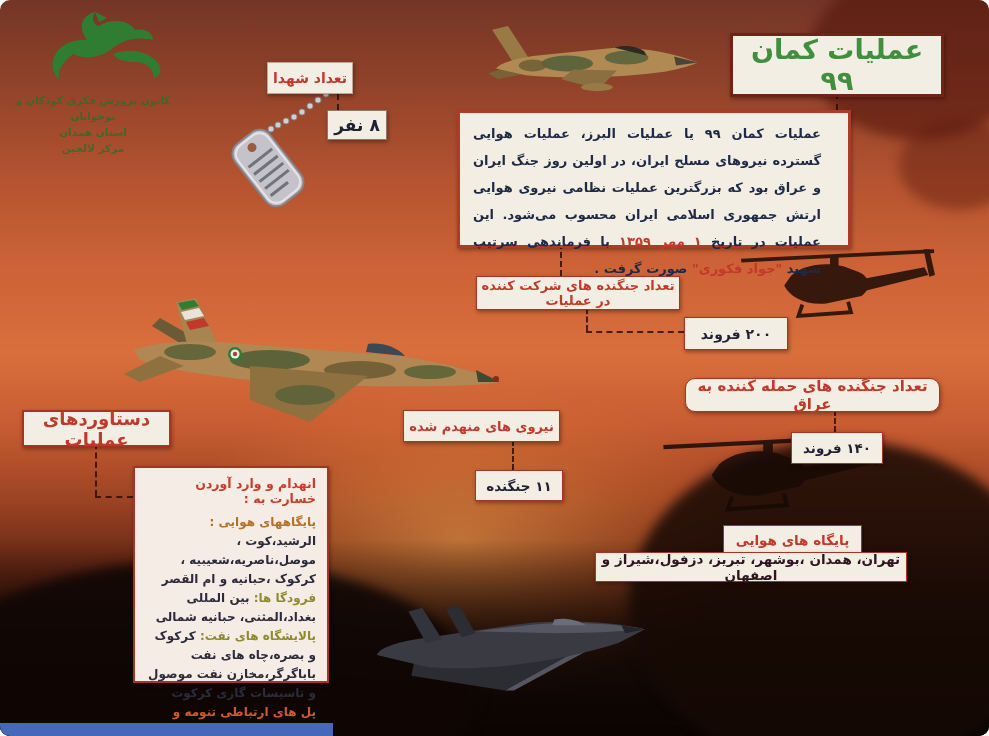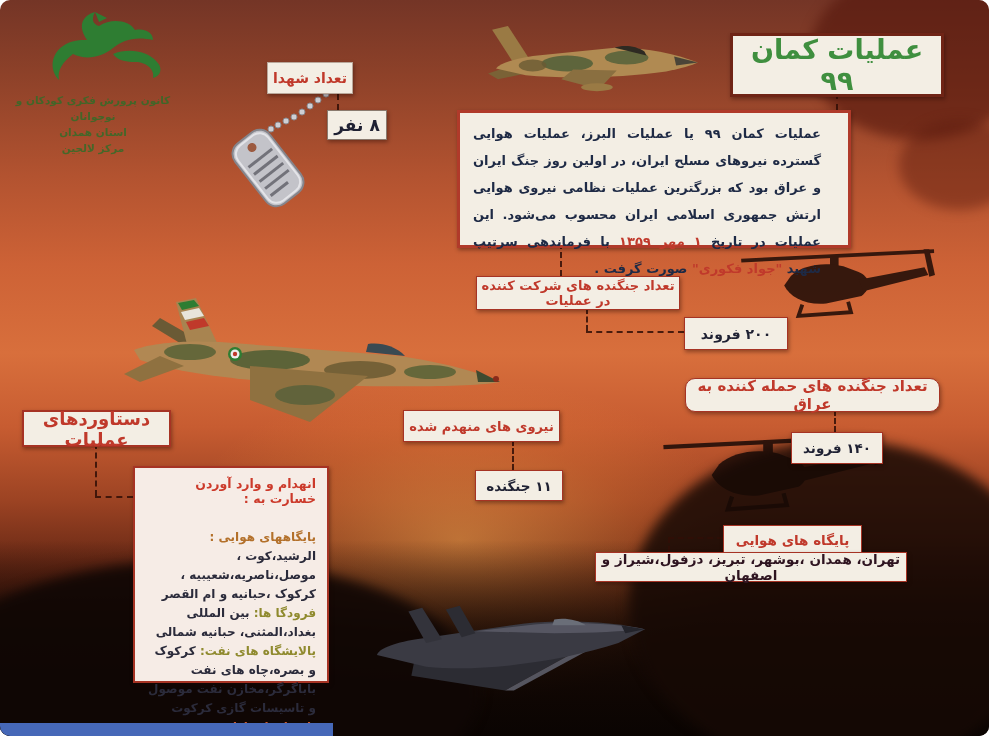--- a/index.html
+++ b/index.html
@@ -45,21 +45,21 @@
   .attackers-label{left:685px;top:378px;width:253px;height:32px;font-size:15px;border-width:1px;border-radius:10px;}
   .attackers-value{left:791px;top:432px;width:90px;height:30px;font-size:13.5px;border-width:1px;}
   .destroyed-label{left:403px;top:410px;width:155px;height:30px;font-size:13px;border-width:1px;}
   .destroyed-value{left:475px;top:470px;width:86px;height:29px;font-size:13.5px;border-width:1px;}
   .achv-label{left:22px;top:410px;width:145px;height:33px;font-size:18px;}
   .airbase-label{left:723px;top:525px;width:137px;height:28px;font-size:13.5px;border-width:1px;}
   .cities-box{left:595px;top:552px;width:310px;height:28px;font-size:13.5px;color:#2e1420;border-width:1px;}
 
   .ach-box{left:133px;top:466px;width:196px;height:217px;background:#f6ece6;border:2px solid #a63324;
     display:block;text-align:right;direction:rtl;padding:8px 11px;box-sizing:border-box;}
-  .ach-heading{color:#cc3a2b;font-size:12.5px;font-weight:bold;margin-bottom:22px;}
+  .ach-heading{color:#cc3a2b;font-size:12.5px;font-weight:bold;margin-bottom:7px;}
   .ach-body{font-size:12px;line-height:19px;font-weight:bold;color:#2b2b3b;}
   .ach-body .ochre{color:#b3702a;}
   .ach-body .olive{color:#8f8a2e;}
   .ach-body .orange{color:#cf5a2e;}
 
   .dash{position:absolute;}
   .dash-v{border-right:2px dashed rgba(48,14,6,.85);width:0;}
   .dash-h{border-top:2px dashed rgba(48,14,6,.85);height:0;}
 
   .img{position:absolute;}

